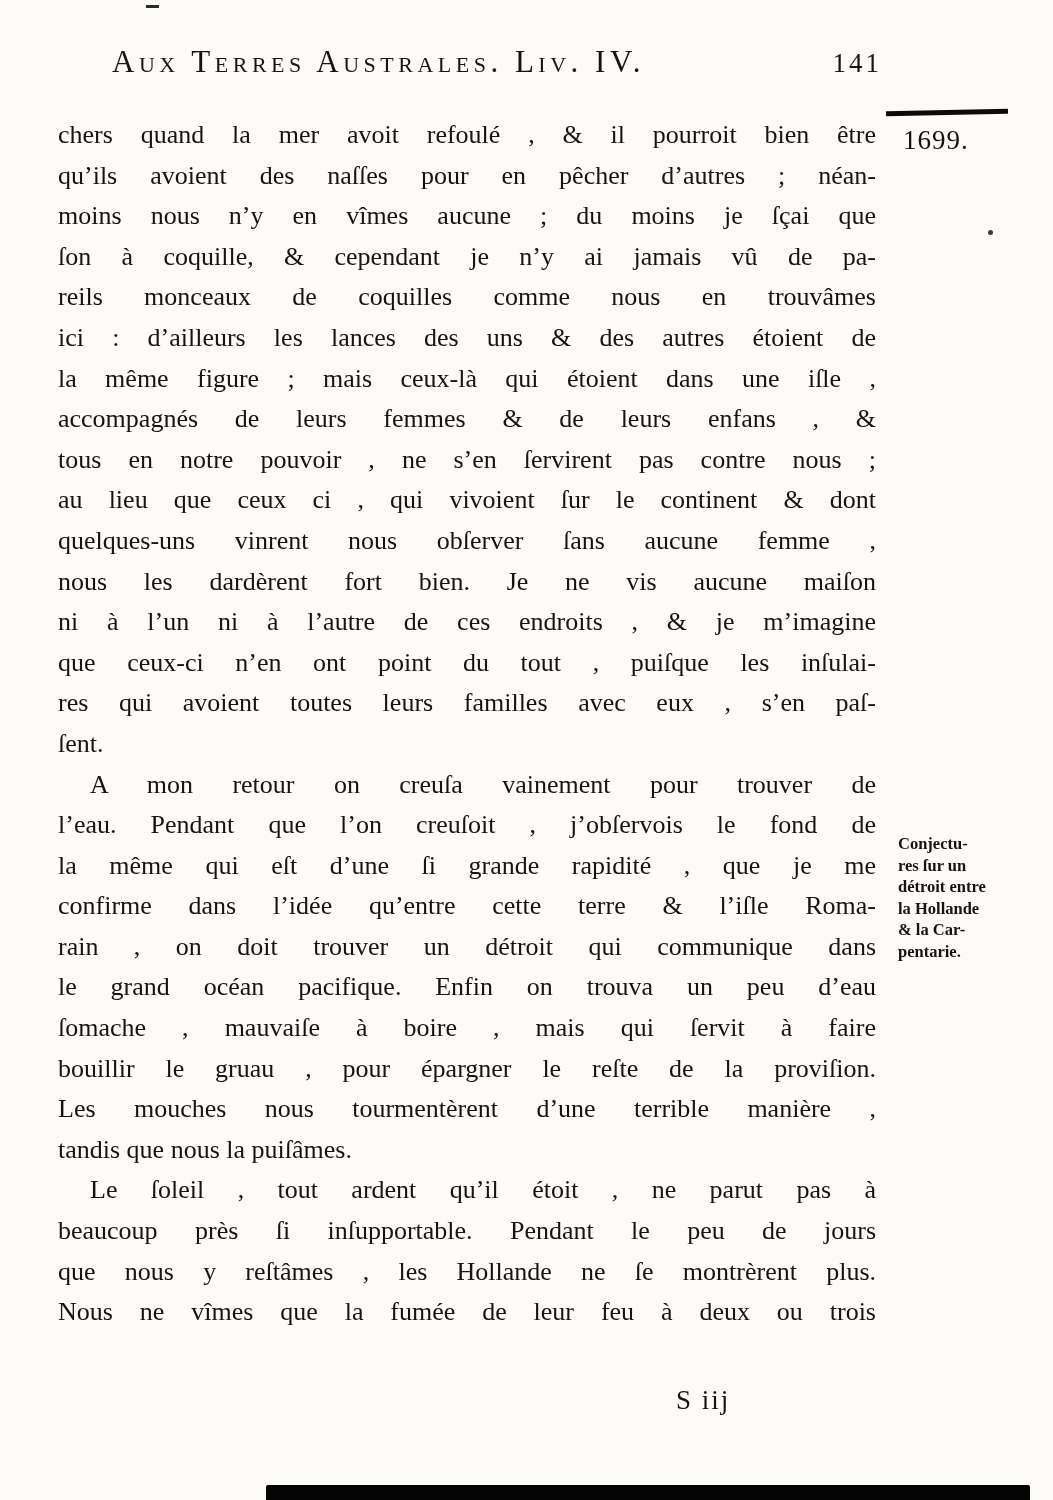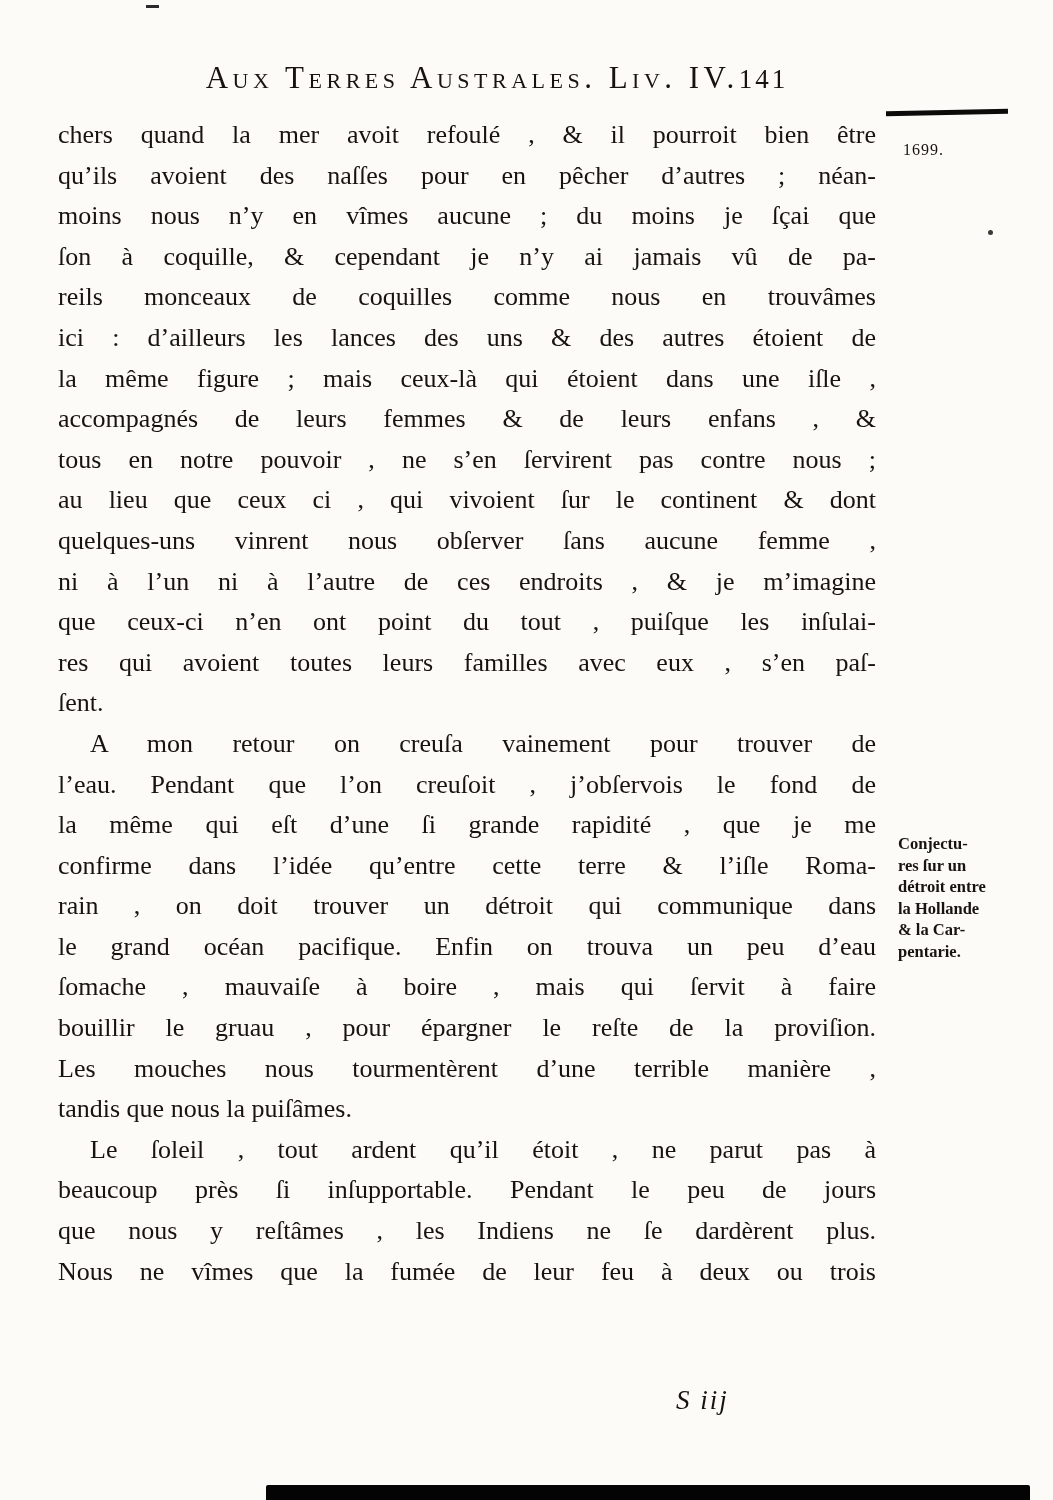--- a/index.html
+++ b/index.html
@@ -8,48 +8,48 @@
     width: 1053px;
     height: 1500px;
     background: var(--paper, #fcfbf7);
     color: var(--ink, #171310);
     font-family: "Liberation Serif", "DejaVu Serif", serif;
     overflow: hidden;
     margin: 0 auto;
   }
   .header {
     position: absolute;
-    top: 60px;
+    top: 44px;
     left: 112px;
     width: 770px;
     display: flex;
-    justify-content: center;
+    justify-content: space-between;
     align-items: baseline;
   }
   .running-title {
     font-variant: small-caps;
     font-size: 31px;
     letter-spacing: 4.5px;
     white-space: nowrap;
   }
   .page-number { font-size: 27px; letter-spacing: 3px; }
   .year-rule {
     position: absolute;
     top: 110px;
     left: 886px;
     width: 122px;
     height: 5px;
     background: #0c0b0a;
     transform: rotate(-1.2deg);
   }
   .year-note {
     position: absolute;
-    top: 141px;
+    top: 125px;
     left: 903px;
-    font-size: 16px;
+    font-size: 27px;
     letter-spacing: 1px;
   }
   .body-text {
     position: absolute;
     top: 115px;
     left: 58px;
     width: 818px;
     font-size: 26px;
     line-height: 40.6px;
   }
@@ -64,21 +64,20 @@
     font-size: 16.5px;
     line-height: 21.5px;
     font-weight: bold;
   }
   .signature {
     position: absolute;
     top: 1385px;
     left: 676px;
     font-size: 27px;
     letter-spacing: 2px;
-    font-style: italic;
   }
   .bottom-edge {
     position: absolute;
     bottom: 0;
     left: 266px;
     width: 764px;
     height: 15px;
     background: #040404;
     border-radius: 2px 2px 0 0;
   }
@@ -120,37 +119,38 @@
       <div class="line">qu’ils avoient des naſſes pour en pêcher d’autres ; néan-</div>
       <div class="line">moins nous n’y en vîmes aucune ; du moins je ſçai que</div>
       <div class="line">ſon à coquille, &amp; cependant je n’y ai jamais vû de pa-</div>
       <div class="line">reils monceaux de coquilles comme nous en trouvâmes</div>
       <div class="line">ici : d’ailleurs les lances des uns &amp; des autres étoient de</div>
       <div class="line">la même figure ; mais ceux-là qui étoient dans une iſle ,</div>
       <div class="line">accompagnés de leurs femmes &amp; de leurs enfans , &amp;</div>
       <div class="line">tous en notre pouvoir , ne s’en ſervirent pas contre nous ;</div>
       <div class="line">au lieu que ceux ci , qui vivoient ſur le continent &amp; dont</div>
       <div class="line">quelques-uns vinrent nous obſerver ſans aucune femme ,</div>
+      <div class="line">nous les dardèrent fort bien. Je ne vis aucune maiſon</div>
       <div class="line">ni à l’un ni à l’autre de ces endroits , &amp; je m’imagine</div>
       <div class="line">que ceux-ci n’en ont point du tout , puiſque les inſulai-</div>
       <div class="line">res qui avoient toutes leurs familles avec eux , s’en paſ-</div>
       <div class="line end">ſent.</div>
       <div class="line indent">A mon retour on creuſa vainement pour trouver de</div>
       <div class="line">l’eau. Pendant que l’on creuſoit , j’obſervois le fond de</div>
       <div class="line">la même qui eſt d’une ſi grande rapidité , que je me</div>
       <div class="line">confirme dans l’idée qu’entre cette terre &amp; l’iſle Roma-</div>
       <div class="line">rain , on doit trouver un détroit qui communique dans</div>
       <div class="line">le grand océan pacifique. Enfin on trouva un peu d’eau</div>
       <div class="line">ſomache , mauvaiſe à boire , mais qui ſervit à faire</div>
       <div class="line">bouillir le gruau , pour épargner le reſte de la proviſion.</div>
       <div class="line">Les mouches nous tourmentèrent d’une terrible manière ,</div>
       <div class="line end">tandis que nous la puiſâmes.</div>
       <div class="line indent">Le ſoleil , tout ardent qu’il étoit , ne parut pas à</div>
       <div class="line">beaucoup près ſi inſupportable. Pendant le peu de jours</div>
-      <div class="line">que nous y reſtâmes , les Indiens ne ſe dardèrent plus.</div>
+      <div class="line">que nous y reſtâmes , les Hollande ne ſe montrèrent plus.</div>
       <div class="line">Nous ne vîmes que la fumée de leur feu à deux ou trois</div>
     </div>
 
   <div class="side-note">
       <div class="note-line">Conjectu-</div>
       <div class="note-line">res ſur un</div>
       <div class="note-line">détroit entre</div>
       <div class="note-line">la Hollande</div>
       <div class="note-line">&amp; la Car-</div>
       <div class="note-line">pentarie.</div>

